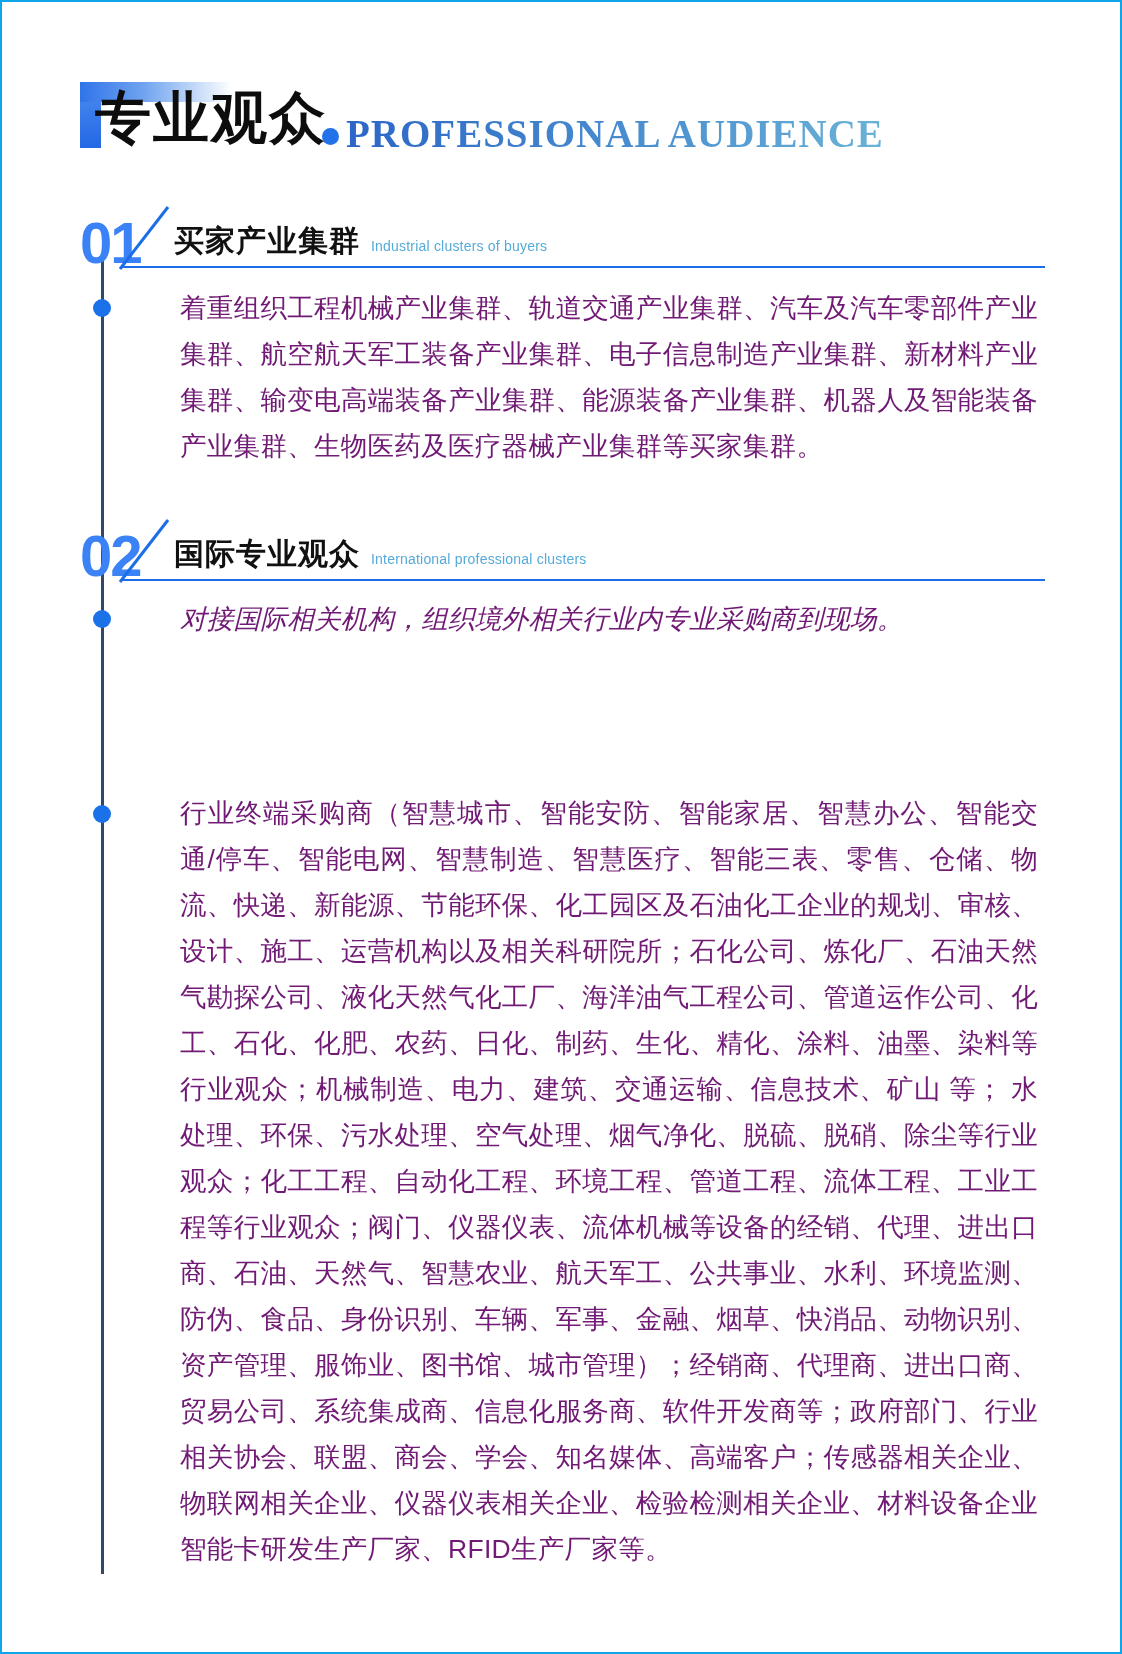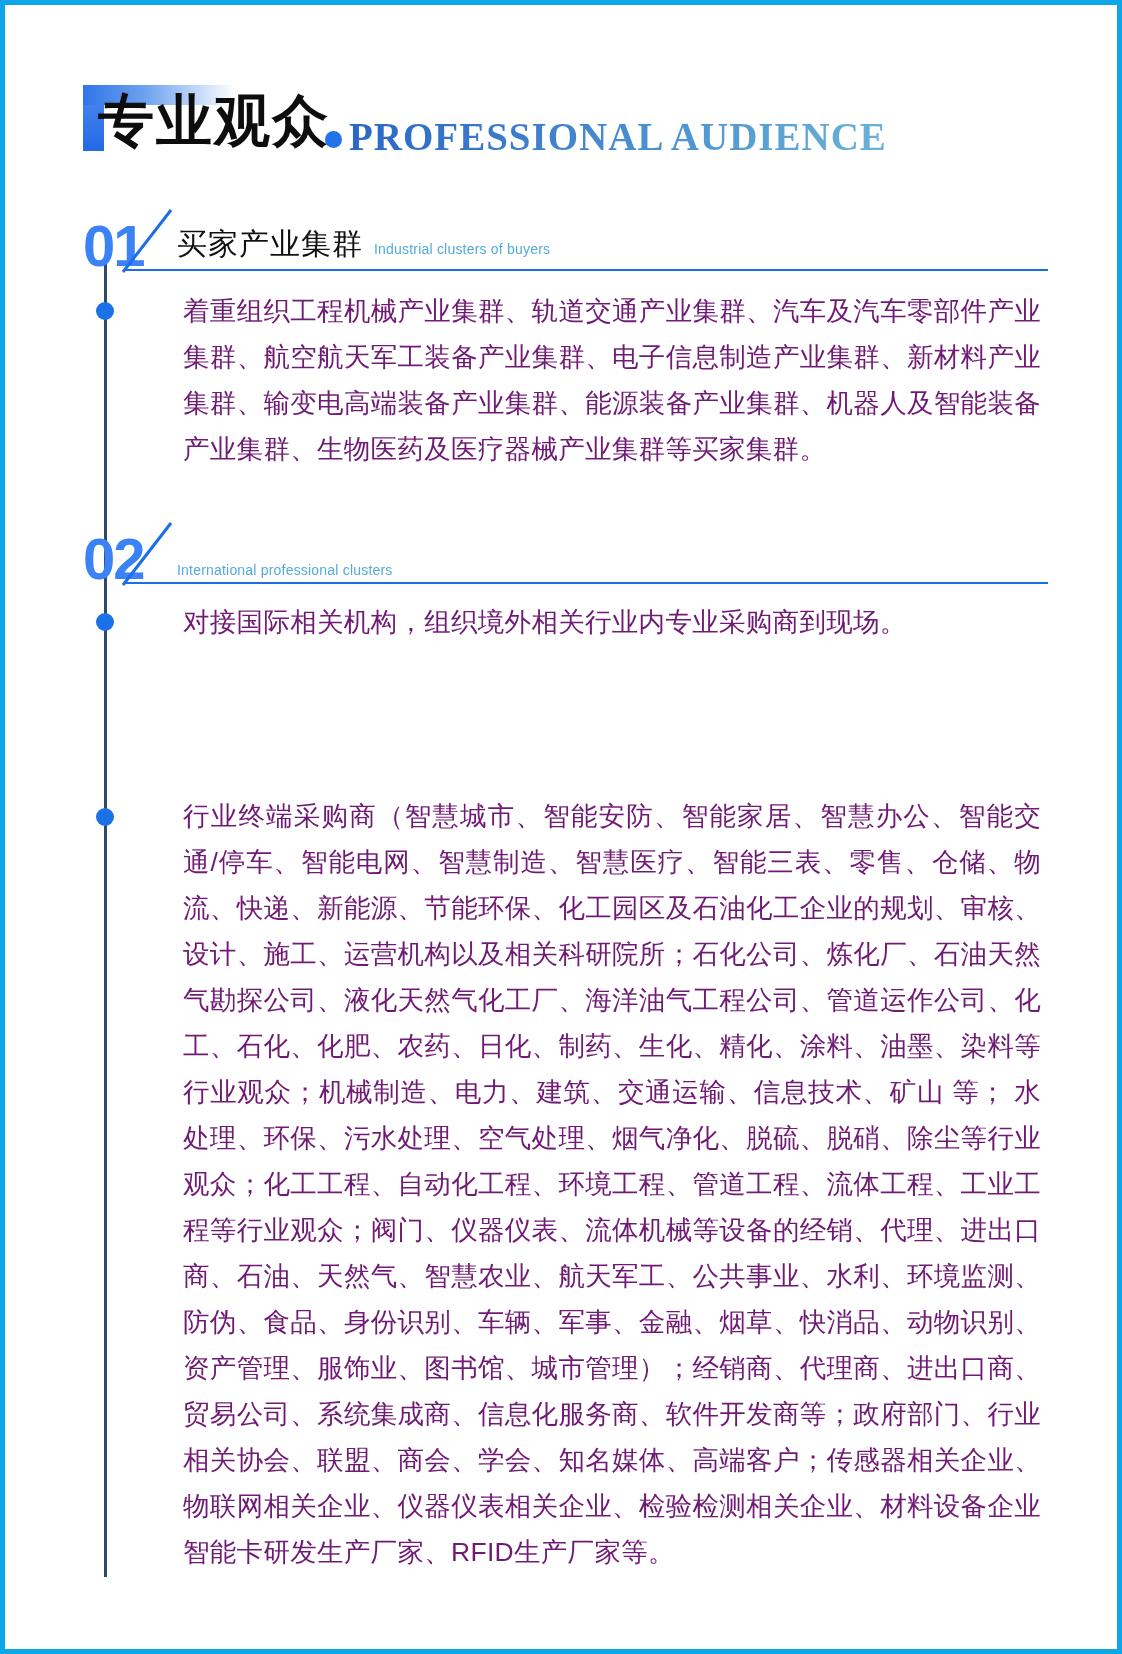--- a/index.html
+++ b/index.html
@@ -3,21 +3,21 @@
 <meta charset="utf-8">
 <style>
   * { box-sizing: border-box; margin: 0; padding: 0; }
   html,body { background:#ffffff; }
   body { font-family: "Liberation Sans", sans-serif; }
 
   .page{
     position:relative;
     width:1122px; height:1654px;
     background:#ffffff;
-    border:5px solid #0ea5e9;
+    border:2px solid #0ea5e9;
     overflow:hidden;
   }
 
   
   .bracket-v{
     position:absolute; left:78px; top:80px;
     width:21px; height:66px;
     background:linear-gradient(180deg,#4f8df0 0%,#2368e5 100%);
   }
   .bracket-h{
@@ -72,35 +72,35 @@
     color:#3b82f6; letter-spacing:-2px;
   }
   .sec-slash{
     position:absolute; left:38px; bottom:-3px;
     width:52px; height:66px;
   }
   .sec-titles{
     position:absolute; left:94px; bottom:6px;
     display:flex; align-items:baseline; gap:11px; white-space:nowrap;
   }
-  .sec-cn{ font-size:30px; font-weight:400; color:#111111; letter-spacing:1px; }
+  .sec-cn{ font-size:30px; font-weight:700; color:#111111; letter-spacing:1px; }
   .sec-en{ font-size:14px; font-weight:500; color:#55aad9; letter-spacing:0.2px; }
   .sec-line{
     position:absolute; left:42px; right:0; bottom:0;
     height:2px; background:#1b6ee8;
   }
 
   
   .sec-body{
     position:absolute; left:178px; width:858px; z-index:1;
     font-size:26.5px; line-height:46px; letter-spacing:0.3px;
     color:#701a75; text-align:justify;
   }
   .sec-body.b1{ top:283px; }
-  .sec-body.b2{ top:594px; }
+  .sec-body.b2{ top:594px;font-style:italic; }
   .sec-body.b3{ top:788px; }
 </style>
 </head>
 <body>
 
 <div class="page">
 
   <div class="bracket-v"></div>
   <div class="bracket-h"></div>
   <h1 class="title-cn">专业观众</h1>
@@ -124,20 +124,21 @@
     <div class="sec-line"></div>
   </div>
   <p class="sec-body b1">着重组织工程机械产业集群、轨道交通产业集群、汽车及汽车零部件产业集群、航空航天军工装备产业集群、电子信息制造产业集群、新材料产业集群、输变电高端装备产业集群、能源装备产业集群、机器人及智能装备产业集群、生物医药及医疗器械产业集群等买家集群。</p>
 
   <div class="sec-header h2">
     <div class="sec-num">02</div>
     <svg class="sec-slash" viewBox="0 0 52 66">
       <line x1="2" y1="64" x2="50" y2="2" stroke="#1b6ee8" stroke-width="3"></line>
     </svg>
     <div class="sec-titles">
+      <span class="sec-cn">国际专业观众</span>
       <span class="sec-en">International professional clusters</span>
     </div>
     <div class="sec-line"></div>
   </div>
   <p class="sec-body b2">对接国际相关机构，组织境外相关行业内专业采购商到现场。</p>
 
   <p class="sec-body b3">行业终端采购商（智慧城市、智能安防、智能家居、智慧办公、智能交通/停车、智能电网、智慧制造、智慧医疗、智能三表、零售、仓储、物流、快递、新能源、节能环保、化工园区及石油化工企业的规划、审核、设计、施工、运营机构以及相关科研院所；石化公司、炼化厂、石油天然气勘探公司、液化天然气化工厂、海洋油气工程公司、管道运作公司、化工、石化、化肥、农药、日化、制药、生化、精化、涂料、油墨、染料等行业观众；机械制造、电力、建筑、交通运输、信息技术、矿山 等； 水处理、环保、污水处理、空气处理、烟气净化、脱硫、脱硝、除尘等行业观众；化工工程、自动化工程、环境工程、管道工程、流体工程、工业工程等行业观众；阀门、仪器仪表、流体机械等设备的经销、代理、进出口商、石油、天然气、智慧农业、航天军工、公共事业、水利、环境监测、防伪、食品、身份识别、车辆、军事、金融、烟草、快消品、动物识别、资产管理、服饰业、图书馆、城市管理）；经销商、代理商、进出口商、贸易公司、系统集成商、信息化服务商、软件开发商等；政府部门、行业相关协会、联盟、商会、学会、知名媒体、高端客户；传感器相关企业、物联网相关企业、仪器仪表相关企业、检验检测相关企业、材料设备企业智能卡研发生产厂家、RFID生产厂家等。</p>
 
 </div>
 

